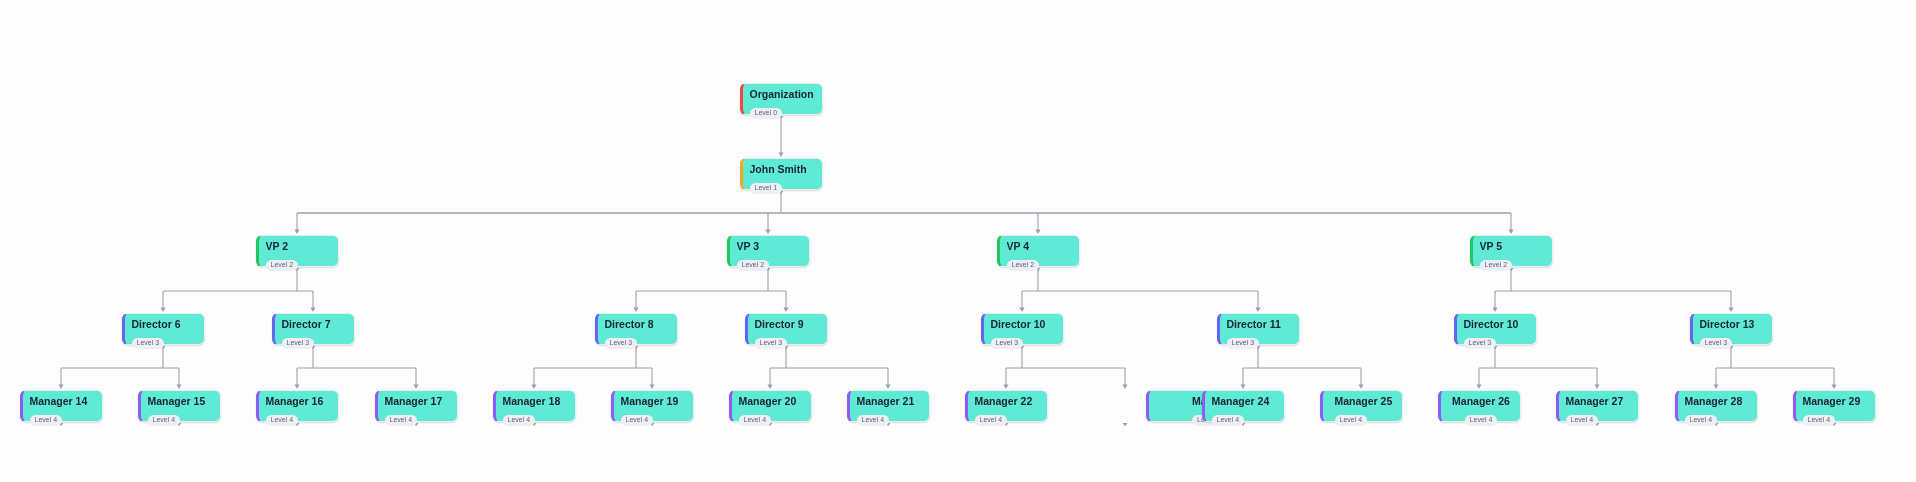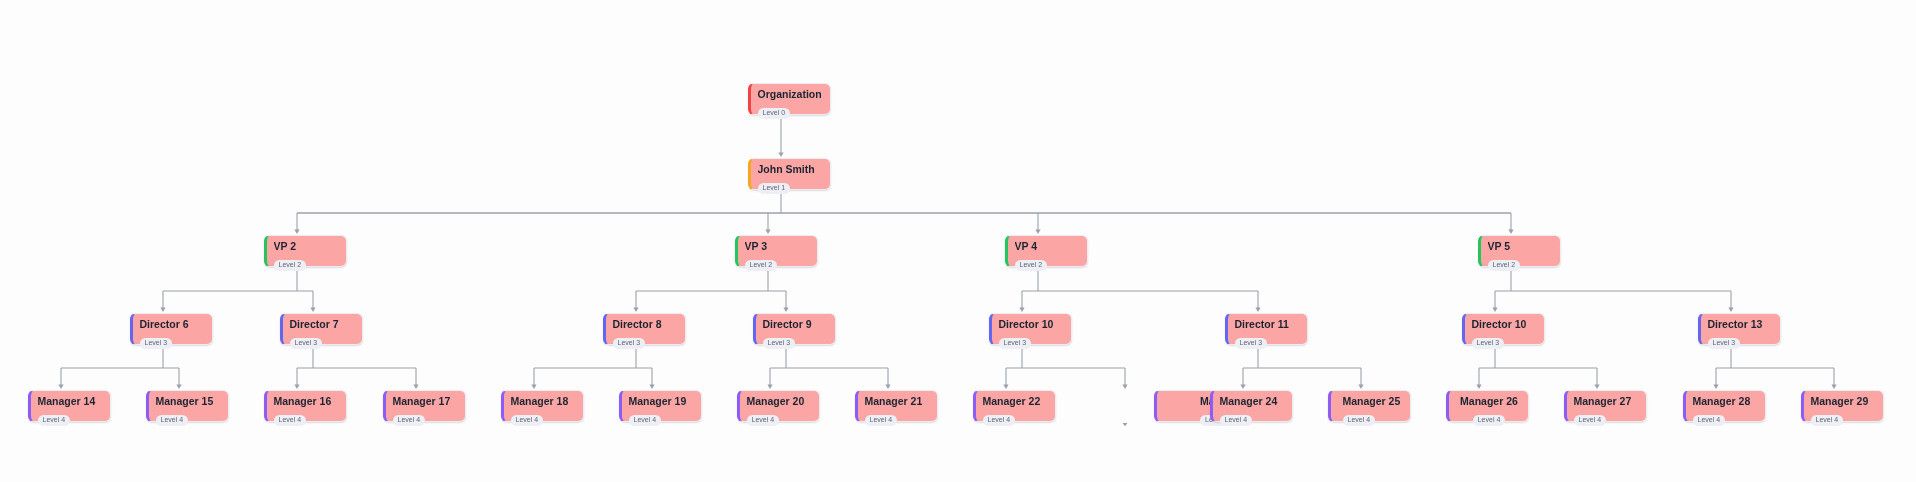--- a/index.html
+++ b/index.html
@@ -14,28 +14,27 @@
     width: 1916px; height: 482px;
   }
   #connector-layer {
     position: absolute; left: 0; top: 0;
     pointer-events: none;
   }
   .node {
     position: absolute;
     width: 83px; height: 32px;
     box-sizing: border-box;
-    background: #fca5a5;
+    background: #5eead4;
     border: 1px solid #ecedf2;
     border-left-width: 3px;
     border-radius: 6px;
     box-shadow: 0 1px 2px rgba(16,24,40,.10), 0 1px 1px rgba(16,24,40,.04);
     padding: 4px 5px 3px 7px;
     cursor: pointer;
-    margin-left: 8px;
   }
   .node-title {
     display: block;
     font-size: 10.5px;
     font-weight: 700;
     color: #1b2430;
     line-height: 1.2;
     white-space: nowrap;
     overflow: hidden;
   }

